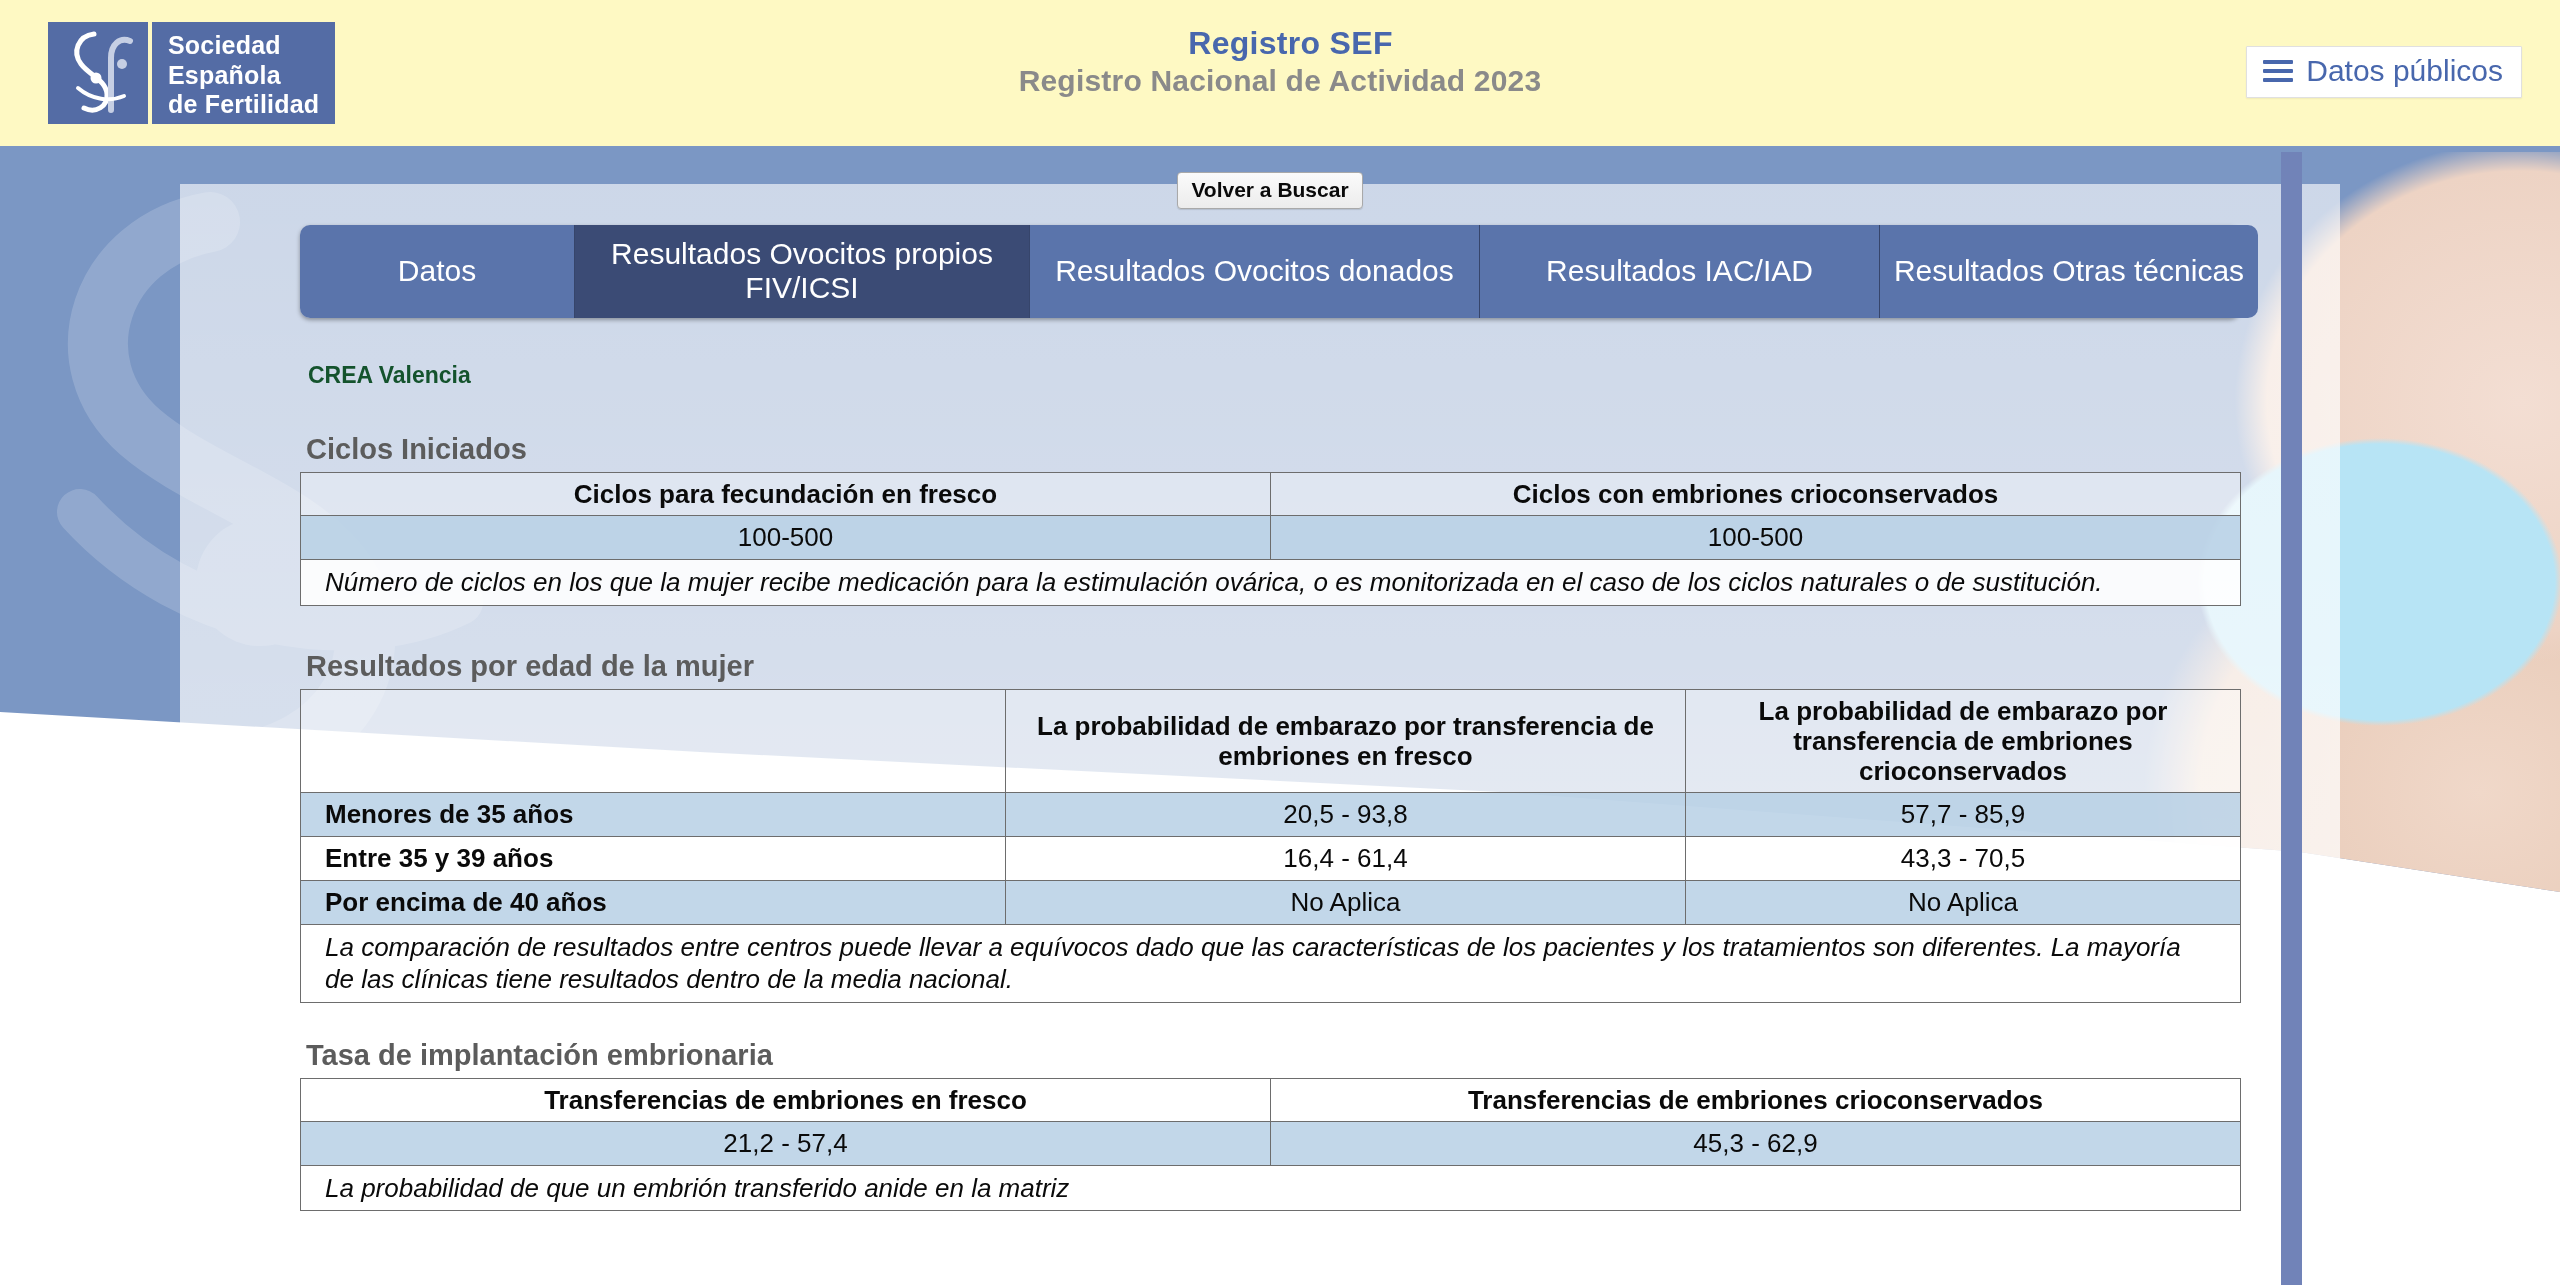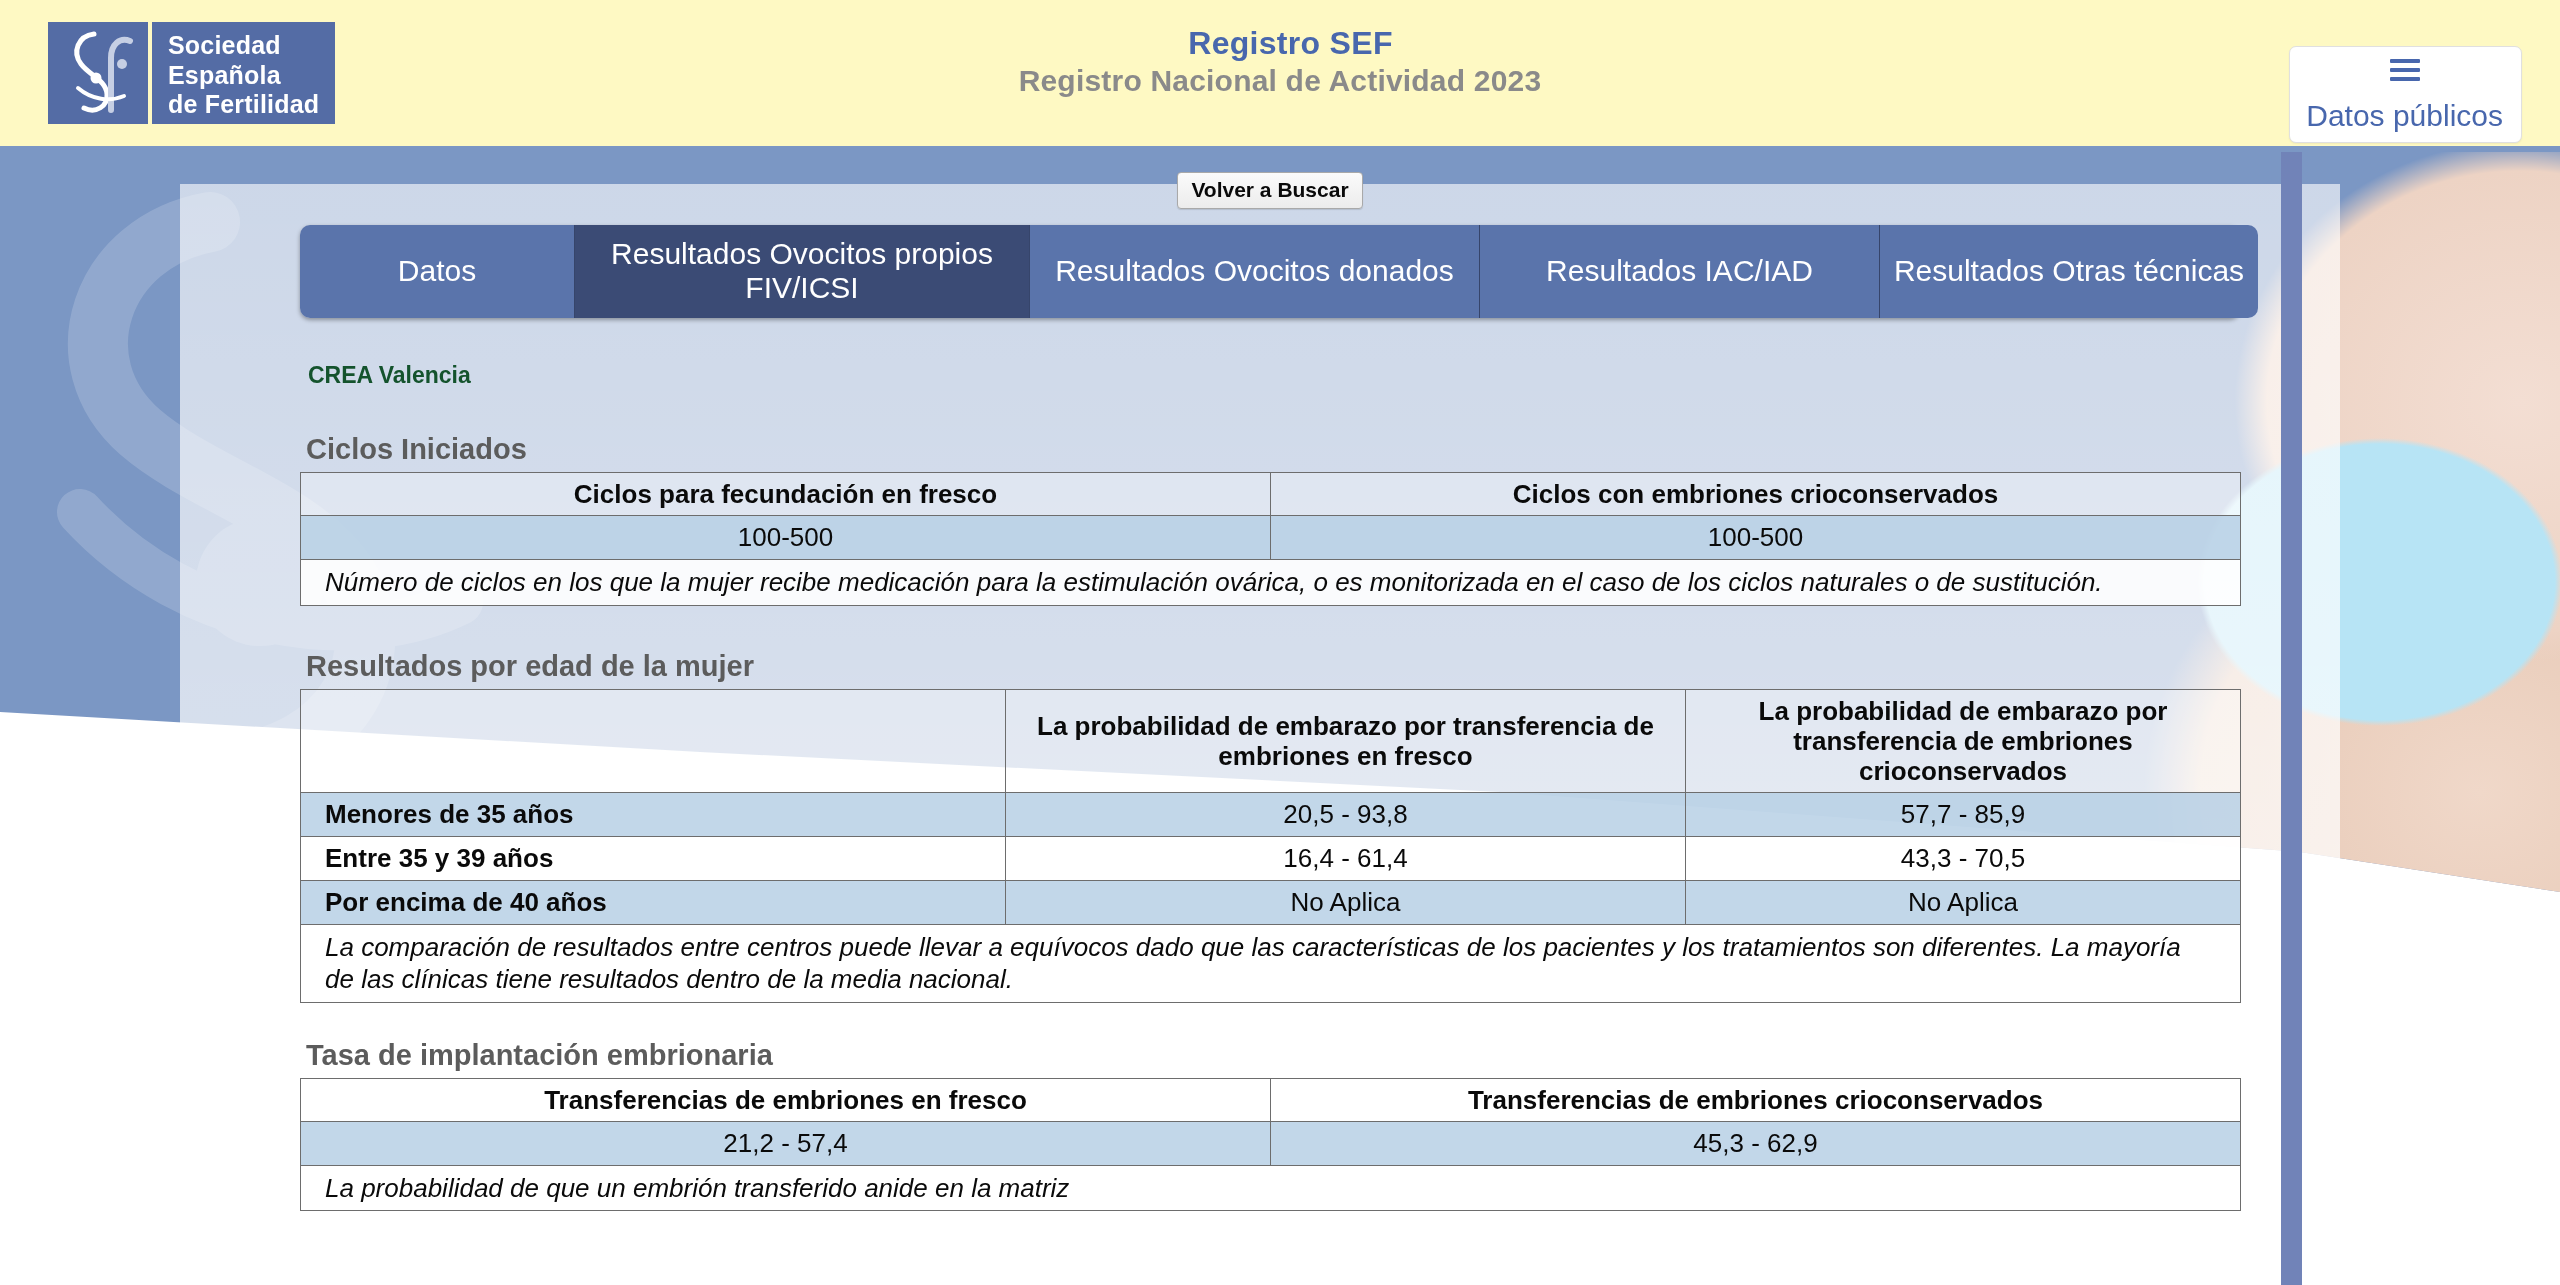--- a/index.html
+++ b/index.html
@@ -52,27 +52,26 @@
   }
   .title-sub {
     font-size: 30px; font-weight: bold; color: #8a8a8a;
     line-height: 1.22; letter-spacing: .2px;
   }
 
   .public-btn {
     position: absolute; right: 38px; top: 46px;
     background: #ffffff;
     border: 1px solid #e0e0e0;
-    border-radius: 7px;
+    border-radius: 1px;
     padding: 7px 18px 9px 16px;
     display: flex; align-items: center; gap: 13px;
     color: #4867ad; font-size: 30px;
     box-shadow: 0 1px 2px rgba(0,0,0,.06);
     cursor: pointer;
-    flex-direction: column;
   }
   .hamburger { display: inline-block; width: 30px; }
   .hamburger i {
     display: block; height: 4px; background: #4867ad;
     margin: 5px 0; border-radius: 1px;
   }
 
   
   .bg {
     position: absolute; left: 0; top: 152px;

